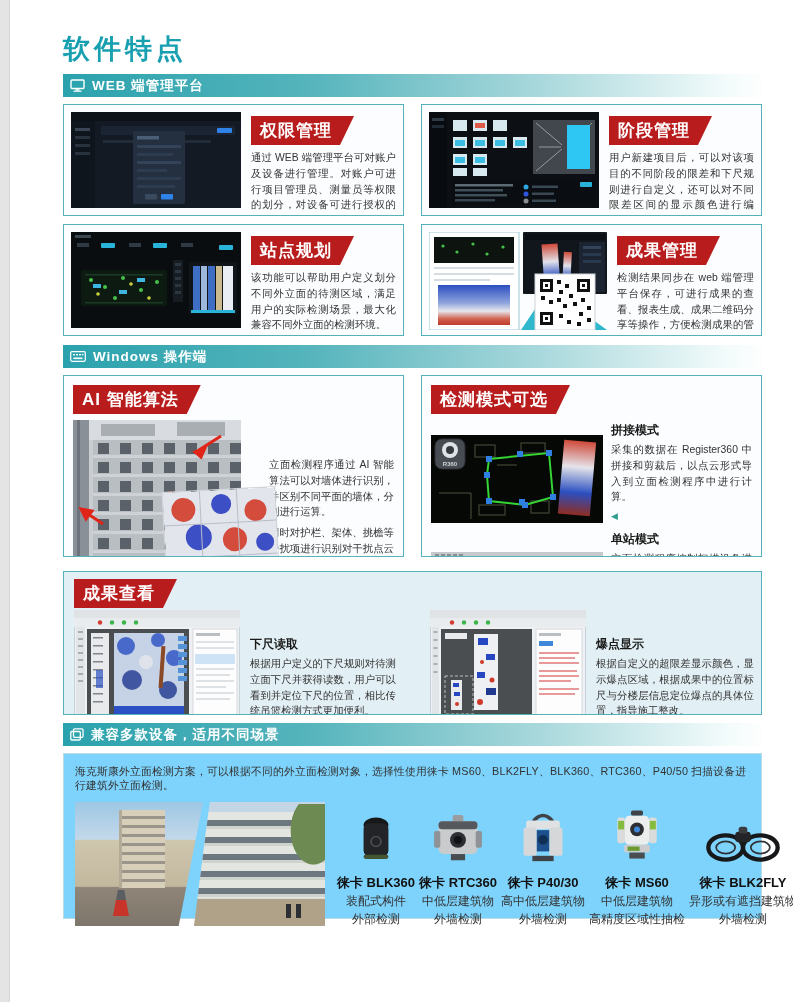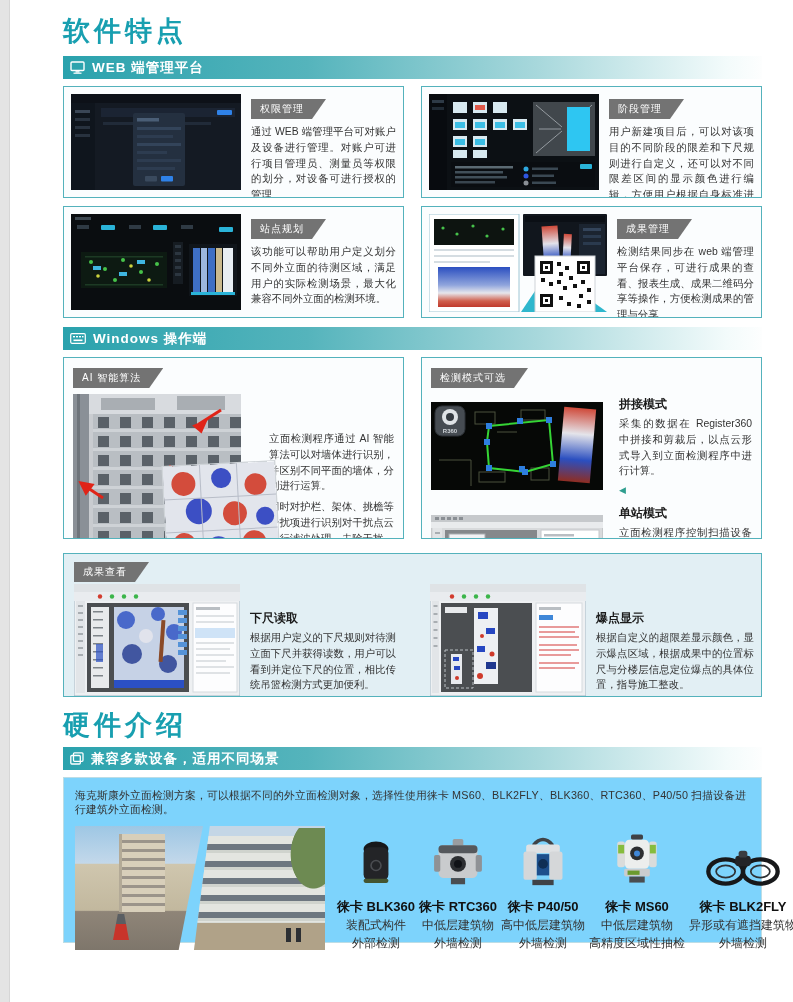--- a/index.html
+++ b/index.html
@@ -1,41 +1,41 @@
 <!DOCTYPE html>
 <html><head>
 <meta charset="utf-8">
 <style>
 *{margin:0;padding:0;box-sizing:border-box;}
 html,body{width:793px;height:1002px;}
 body{background:#ffffff;font-family:"Liberation Sans",sans-serif;position:relative;overflow:hidden;}
 .gutter{position:absolute;left:0;top:0;width:10px;height:1002px;background:#e4e4e4;border-right:1px solid #d6d6d6;}
-.content{position:absolute;left:63px;top:0;width:699px;}
+.content{position:absolute;left:63px;top:18px;width:699px;}
 h1.sec{font-size:27px;line-height:1;color:#189fb0;font-weight:bold;letter-spacing:4px;}
 .t-soft{margin-top:18px;}
 .t-hard{margin-top:15px;}
 .banner{height:23px;display:flex;align-items:center;gap:7px;padding-left:7px;color:#fff;font-weight:bold;font-size:13.5px;letter-spacing:1px;background:linear-gradient(90deg,#2aa2ad 0%,#55b4bc 35%,#a8d8dc 68%,#f3fbfb 95%,#fdfefe 100%);}
 .b1{margin-top:11px;}
 .b2{margin-top:9px;}
 .b3{margin-top:8px;}
 .bicon{display:inline-flex;flex-shrink:0;}
 .grid2{display:grid;grid-template-columns:341px 341px;column-gap:17px;row-gap:8px;margin-top:7px;}
 .card{border:1px solid #54b2bc;background:#fbfdfe;position:relative;overflow:hidden;}
 .wcard{height:112px;display:flex;padding:7px;gap:10px;}
 .shot{flex-shrink:0;display:block;}
 .info{flex:1;padding-top:4px;}
-.badge{display:inline-block;background:#737373;color:#fff;font-weight:normal;font-size:10px;letter-spacing:1px;padding:3px 22px 3px 9px;clip-path:polygon(0 0,100% 0,calc(100% - 14px) 100%,0 100%);}
+.badge{display:inline-block;background:#b91c1c;color:#fff;font-weight:bold;font-size:17px;letter-spacing:1px;padding:3px 22px 3px 9px;clip-path:polygon(0 0,100% 0,calc(100% - 14px) 100%,0 100%);}
 p.ctext{font-size:10.4px;line-height:1.52;color:#333;margin-top:5px;text-align:justify;}
 .card2{height:182px;padding:9px;}
 .aiwrap{display:flex;gap:8px;margin-top:6px;}
 .aiimgs{position:relative;width:188px;height:165px;flex-shrink:0;}
 .aiphoto{position:absolute;left:0;top:0;}
 .aiheat{position:absolute;left:92px;top:70px;transform:rotate(-3deg);box-shadow:0 0 0 1px #cfd4d8;}
 .aitext{flex:1;padding-top:32px;}
-.mrow{display:flex;gap:16px;margin-top:6px;align-items:center;}
+.mrow{display:flex;gap:8px;margin-top:6px;align-items:flex-end;}
 .mtext{flex:1;padding-top:2px;}
 .subt{font-weight:bold;font-size:12px;color:#1a1a1a;margin-bottom:3px;}
 .arrow{color:#2f9e8f;font-size:9px;display:inline-block;margin-top:5px;}
 .rescard{margin-top:14px;height:144px;background:#e2eff4;border:1px solid #54b2bc;padding:7px 10px;position:relative;overflow:hidden;}
 .resrow{display:flex;gap:10px;margin-top:2px;}
 .resblock{display:flex;gap:10px;}
 .restext{padding-top:26px;}
 .rt1{width:146px;}
 .rt2{width:158px;}
 .gapcol{width:14px;flex-shrink:0;}
@@ -601,21 +601,20 @@
         </svg>
         <div class="restext rt2">
           <div class="subt">爆点显示</div>
           <p class="ctext" style="margin-top:0">根据自定义的超限差显示颜色，显示爆点区域，根据成果中的位置标尺与分楼层信息定位爆点的具体位置，指导施工整改。</p>
 
         </div>
       </div>
     </div>
   </div>
 
-  <h1 class="sec t-hard">硬件介绍</h1>
 
   <div class="banner b3">
     <span class="bicon">
       <svg width="14" height="13" viewBox="0 0 14 13">
           <rect x="3.5" y="0.8" width="9.5" height="8.5" rx="1" fill="none" stroke="#fff" stroke-width="1.3"></rect>
           <rect x="0.8" y="3.5" width="9.5" height="8.5" rx="1" fill="none" stroke="#fff" stroke-width="1.3"></rect>
         </svg>
     </span>
     <span>兼容多款设备，适用不同场景</span>
   </div>
@@ -671,21 +670,21 @@
             <svg width="62" height="62" viewBox="0 0 70 66">
               <path d="M24 13 q11 -13 22 0" stroke="#3f4246" stroke-width="4" fill="none"></path>
               <rect x="16" y="12" width="38" height="10" rx="3" fill="#dfe1e3"></rect>
               <rect x="13" y="20" width="15" height="32" rx="3" fill="#d5d7d9"></rect>
               <rect x="42" y="20" width="15" height="32" rx="3" fill="#d5d7d9"></rect>
               <rect x="28" y="23" width="14" height="24" fill="#1d4f8c"></rect>
               <circle cx="35" cy="34" r="5.5" fill="#0f2f55"></circle>
               <rect x="23" y="52" width="24" height="6" fill="#3f4246"></rect>
             </svg>
           </div>
-          <div class="dname">徕卡 P40/50</div>
+          <div class="dname">徕卡 P40/30</div>
           <div class="ddesc">高中低层建筑物</div>
           <div class="ddesc">外墙检测</div>
         </div>
         <div class="dev">
           <div class="devimg">
             <svg width="60" height="64" viewBox="0 0 70 68">
               <rect x="28" y="2" width="14" height="6" rx="2" fill="#3f4246"></rect>
               <rect x="12" y="10" width="9" height="30" rx="3" fill="#dadcdb"></rect>
               <rect x="49" y="10" width="9" height="30" rx="3" fill="#dadcdb"></rect>
               <rect x="13" y="14" width="7" height="10" fill="#86bc3e"></rect>

